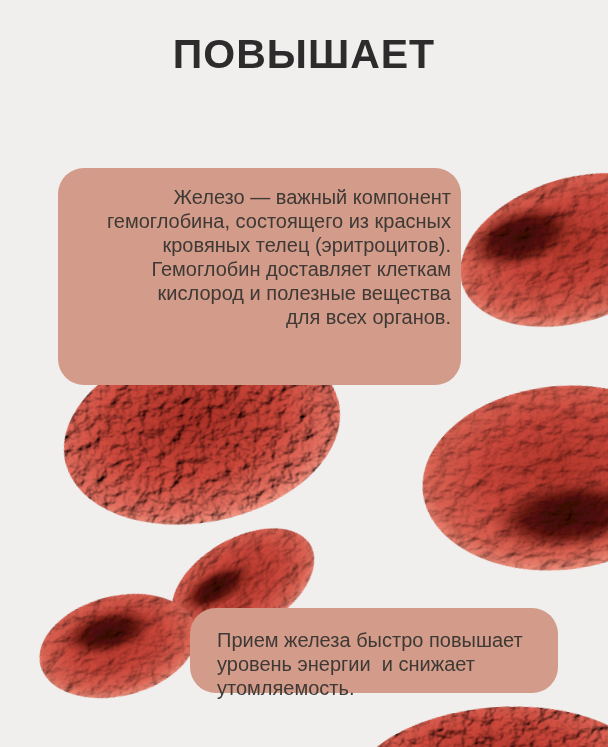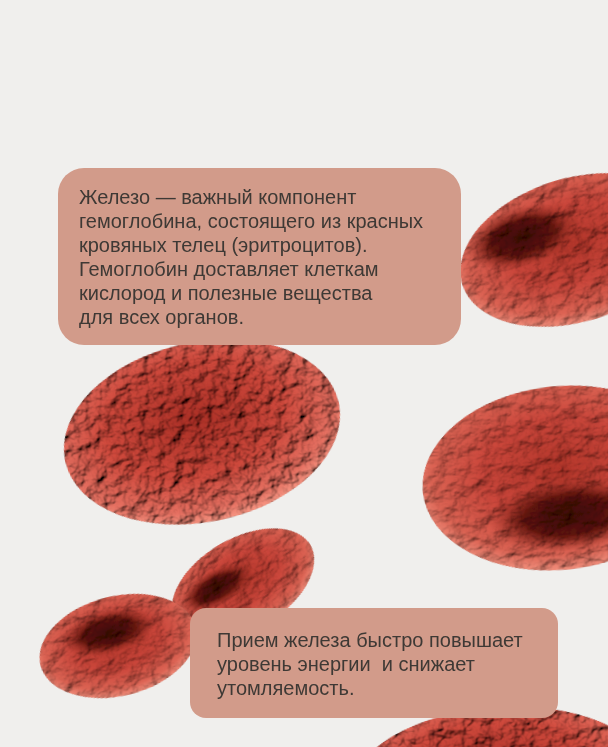--- a/index.html
+++ b/index.html
@@ -45,30 +45,30 @@
     margin: 0;
     white-space: pre-wrap;
     color: var(--body, #3e3935);
     font-size: 20px;
     line-height: 24px;
   }
   .card-info {
     left: 58px;
     top: 168px;
     width: 403px;
-    height: 177px;
+    height: 217px;
     padding: 17px 10px 14px 21px;
+    text-align: right;
   }
   .card-benefit {
     left: 190px;
     top: 608px;
     width: 368px;
-    height: 110px;
+    height: 85px;
     padding: 20px 14px 16px 27px;
-    border-radius: 16px;
   }
 </style>
 </head>
 <body>
 
 <div class="poster">
 
   <svg class="cells-svg" width="608" height="747" viewBox="0 0 608 747" aria-hidden="true">
     <defs>
       <radialGradient id="bodyGrad" cx="50%" cy="45%" r="62%">
@@ -130,21 +130,21 @@
       <ellipse cx="118" cy="646" rx="80" ry="50" fill="url(#bodyGrad)"></ellipse>
       <ellipse cx="112" cy="630" rx="48" ry="22" fill="url(#pitGrad)"></ellipse>
     </g>
 
     <g transform="rotate(-4 500 782)" filter="url(#texBumpy)">
       <ellipse cx="500" cy="782" rx="148" ry="75" fill="url(#bodyGrad2)"></ellipse>
     </g>
   </svg>
 
   <h1 class="title">
-    <br>
+    <span>ПОВЫШАЕТ</span><br>
   </h1>
 
   <div class="card card-info">
     <p>Железо — важный компонент
 гемоглобина, состоящего из красных
 кровяных телец (эритроцитов).
 Гемоглобин доставляет клеткам
 кислород и полезные вещества
 для всех органов.</p>
   </div>

